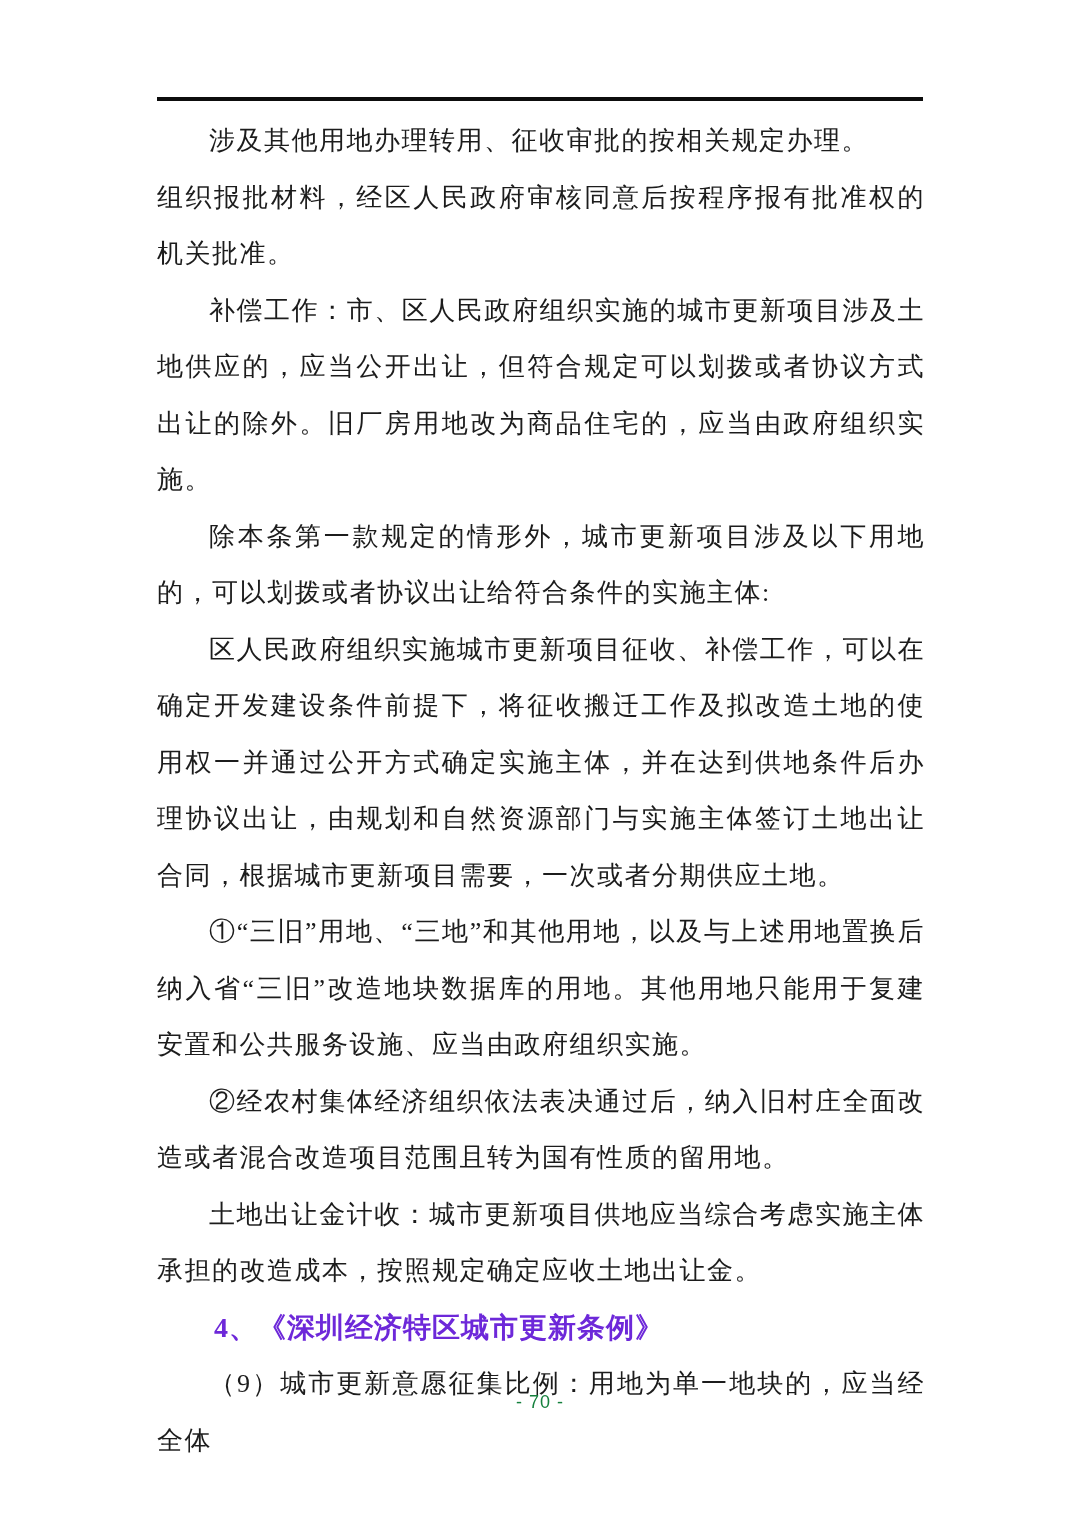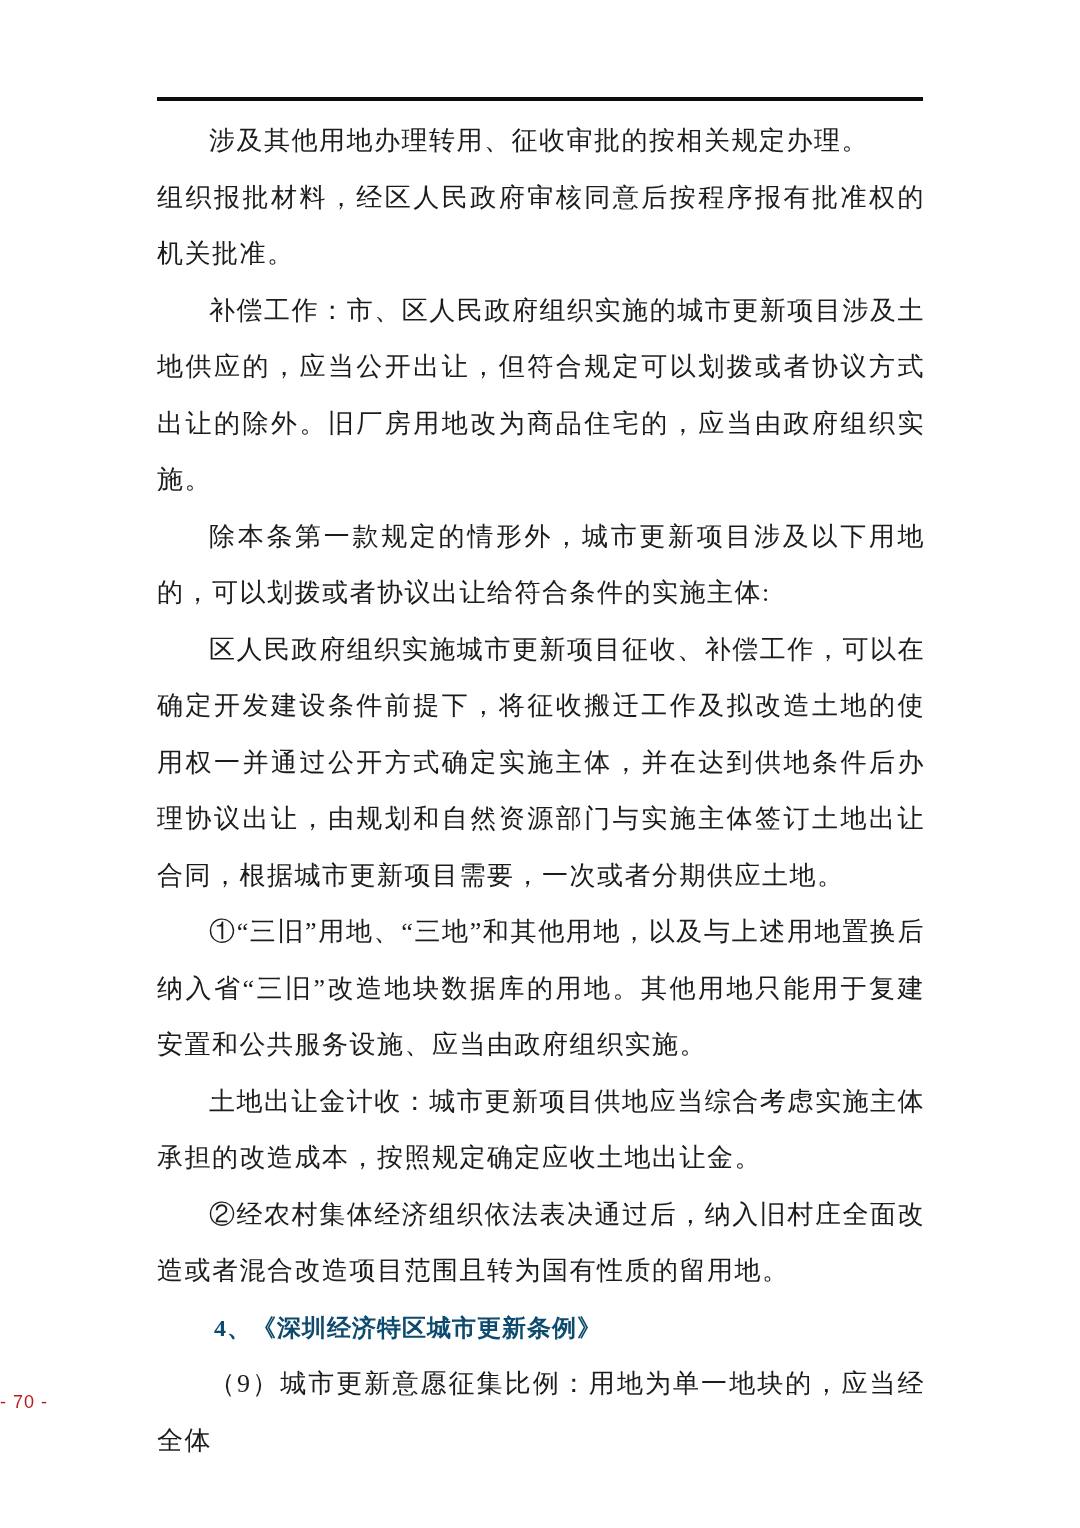--- a/index.html
+++ b/index.html
@@ -40,51 +40,51 @@
     text-align-last: left;
     text-indent: 2em;
     color: #1c1c1c;
   }
   .para.no-indent {
     text-indent: 0;
   }
   .heading {
     margin: 0;
     padding-left: 57px;
-    font-size: 24px;
+    font-size: 28px;
     line-height: 56.5px;
     font-weight: bold;
     letter-spacing: 1px;
-    color: #0c4a6e;
+    color: #6d28d9;
   }
   .footer {
     position: absolute;
     left: 0;
     top: 1392px;
     width: 100%;
-    text-align: left;
+    text-align: center;
     font-size: 18px;
     letter-spacing: 1px;
-    color: #b91c1c;
+    color: #15803d;
     font-family: "Liberation Sans", "DejaVu Sans", sans-serif;
   }
 </style>
 </head>
 <body>
 
 <div class="page">
   <div class="top-rule"></div>
 
   <div class="content">
     <p class="para">涉及其他用地办理转用、征收审批的按相关规定办理。</p>
     <p class="para no-indent">组织报批材料，经区人民政府审核同意后按程序报有批准权的机关批准。</p>
     <p class="para">补偿工作：市、区人民政府组织实施的城市更新项目涉及土地供应的，应当公开出让，但符合规定可以划拨或者协议方式出让的除外。旧厂房用地改为商品住宅的，应当由政府组织实施。</p>
     <p class="para">除本条第一款规定的情形外，城市更新项目涉及以下用地的，可以划拨或者协议出让给符合条件的实施主体:</p>
     <p class="para">区人民政府组织实施城市更新项目征收、补偿工作，可以在确定开发建设条件前提下，将征收搬迁工作及拟改造土地的使用权一并通过公开方式确定实施主体，并在达到供地条件后办理协议出让，由规划和自然资源部门与实施主体签订土地出让合同，根据城市更新项目需要，一次或者分期供应土地。</p>
     <p class="para">①“三旧”用地、“三地”和其他用地，以及与上述用地置换后纳入省“三旧”改造地块数据库的用地。其他用地只能用于复建安置和公共服务设施、应当由政府组织实施。</p>
+    <p class="para">②经农村集体经济组织依法表决通过后，纳入旧村庄全面改造或者混合改造项目范围且转为国有性质的留用地。</p>
     <p class="para">土地出让金计收：城市更新项目供地应当综合考虑实施主体承担的改造成本，按照规定确定应收土地出让金。</p>
-    <p class="para">②经农村集体经济组织依法表决通过后，纳入旧村庄全面改造或者混合改造项目范围且转为国有性质的留用地。</p>
     <h2 class="heading">4、《深圳经济特区城市更新条例》</h2>
     <p class="para">（9）城市更新意愿征集比例：用地为单一地块的，应当经全体</p>
   </div>
 
   <div class="footer">- 70 -</div>
 </div>
 
 </body></html>

